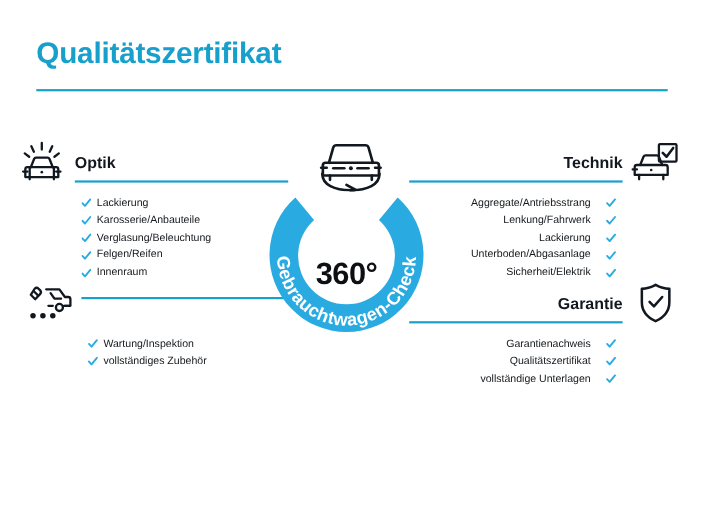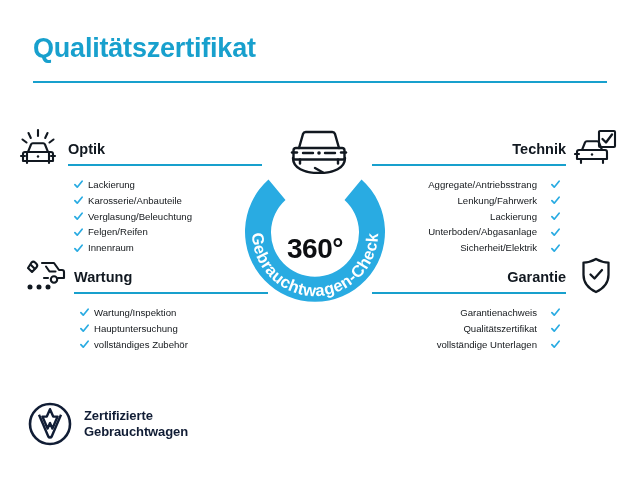--- a/index.html
+++ b/index.html
@@ -260,40 +260,31 @@
           <circle cx="32" cy="23.5" r="3.2"></circle>
           <path d="M24 10.5 l3.5 5 h6"></path>
           <path d="M9.5 6.5 a2.6 2.6 0 0 1 3.6 0 l1.3 1.3 a2.6 2.6 0 0 1 0 3.6 L10 16 L6 12 z"></path>
           <path d="M9 9 L12.5 12.5"></path>
           <circle cx="8" cy="31" r="2.5" fill="#111820" stroke="none"></circle>
           <circle cx="17" cy="31" r="2.5" fill="#111820" stroke="none"></circle>
           <circle cx="26" cy="31" r="2.5" fill="#111820" stroke="none"></circle>
         </svg>
       </span>
       <div class="q-headtext">
-        <div class="q-title">Wartung</div>
         <div class="q-rule"></div>
       </div>
     </div>
     <ul class="q-list">
       <li>
         <span class="check">
           <svg viewBox="0 0 10 10" width="9" height="9">
               <path d="M1 5.2 L3.6 8 L9 1.4" fill="none" stroke="#29ABE2" stroke-width="1.9" stroke-linecap="round" stroke-linejoin="round"></path>
             </svg>
         </span>
         <span>Wartung/Inspektion</span>
-      </li>
-      <li>
-        <span class="check">
-          <svg viewBox="0 0 10 10" width="9" height="9">
-              <path d="M1 5.2 L3.6 8 L9 1.4" fill="none" stroke="#29ABE2" stroke-width="1.9" stroke-linecap="round" stroke-linejoin="round"></path>
-            </svg>
-        </span>
-        <span>Hauptuntersuchung</span>
       </li>
       <li>
         <span class="check">
           <svg viewBox="0 0 10 10" width="9" height="9">
               <path d="M1 5.2 L3.6 8 L9 1.4" fill="none" stroke="#29ABE2" stroke-width="1.9" stroke-linecap="round" stroke-linejoin="round"></path>
             </svg>
         </span>
         <span>vollständiges Zubehör</span>
       </li>
     </ul>
@@ -428,34 +419,14 @@
         <path d="M21 35 h10"></path>
         <path d="M53 35 h-10"></path>
         <circle cx="37" cy="35" r="1.8" fill="#111820" stroke="none"></circle>
         <path d="M11 40 C11 50 22 55 37 55 C52 55 63 50 63 40" stroke-width="2.4"></path>
         <path d="M33 50 L41 54.5 L33 59" stroke-width="2.4" fill="none"></path>
       </svg>
     </div>
     <div class="badge-360">360°</div>
   </div>
 
-  <div class="footer">
-    <span class="vw-logo">
-      <svg viewBox="0 0 44 44" width="44" height="44">
-        <circle cx="22" cy="22" r="20" fill="none" stroke="#111d35" stroke-width="2.6"></circle>
-        <path d="M22 7.2
-                 L25.2 14.6
-                 L29.6 14.6
-                 L24.4 26.6
-                 L22.0 21.0
-                 L19.6 26.6
-                 L14.4 14.6
-                 L18.8 14.6 Z" fill="none" stroke="#111d35" stroke-width="2.4" stroke-linejoin="round"></path>
-        <path d="M11.0 12.8 L20.3 34.5 a2 2 0 0 0 3.4 0 L33.0 12.8" fill="none" stroke="#111d35" stroke-width="2.4" stroke-linejoin="round"></path>
-      </svg>
-    </span>
-    <div class="vw-text">
-      <div>Zertifizierte</div>
-      <div>Gebrauchtwagen</div>
-    </div>
-  </div>
 
 </div>
 
 </body></html>

